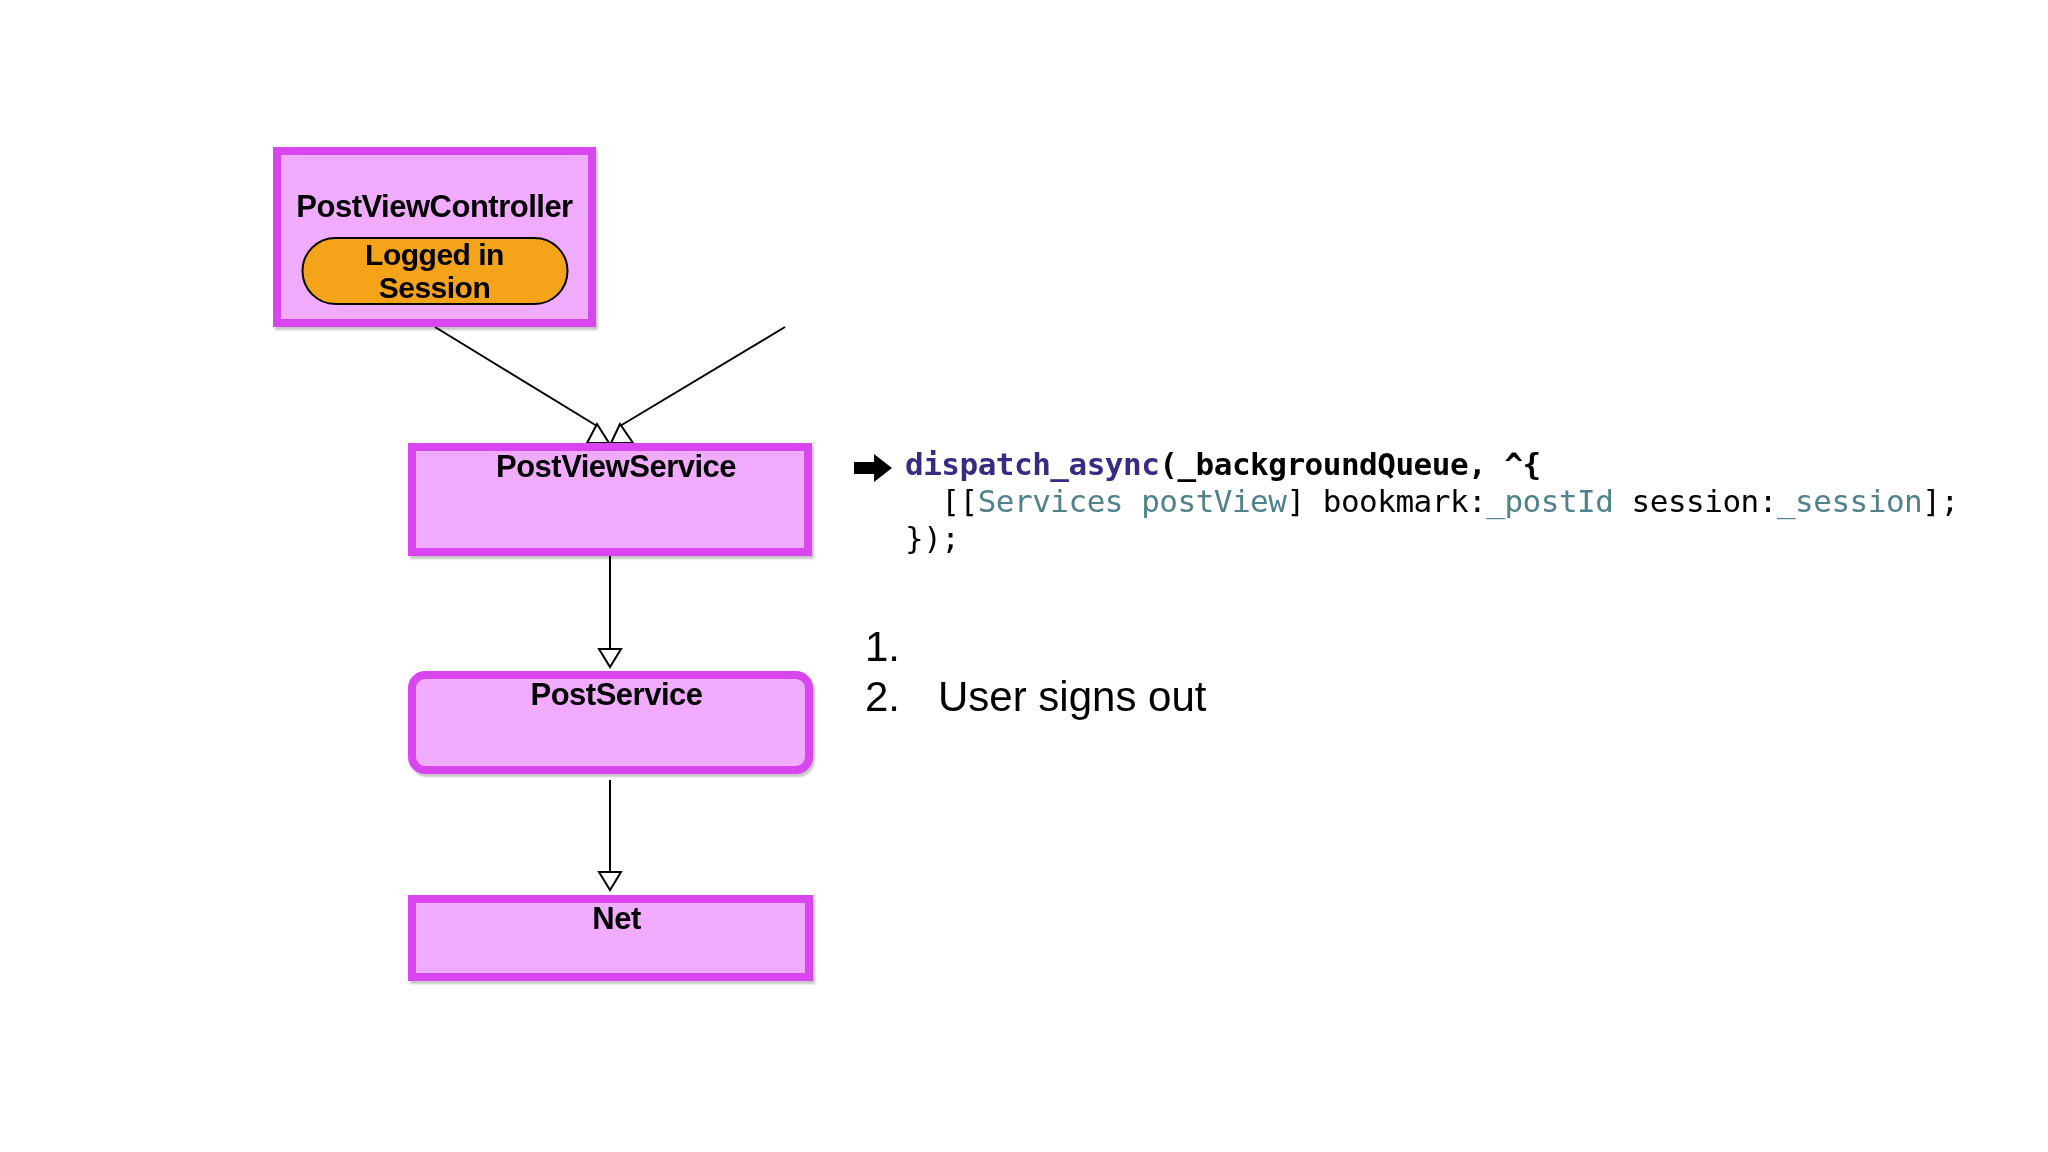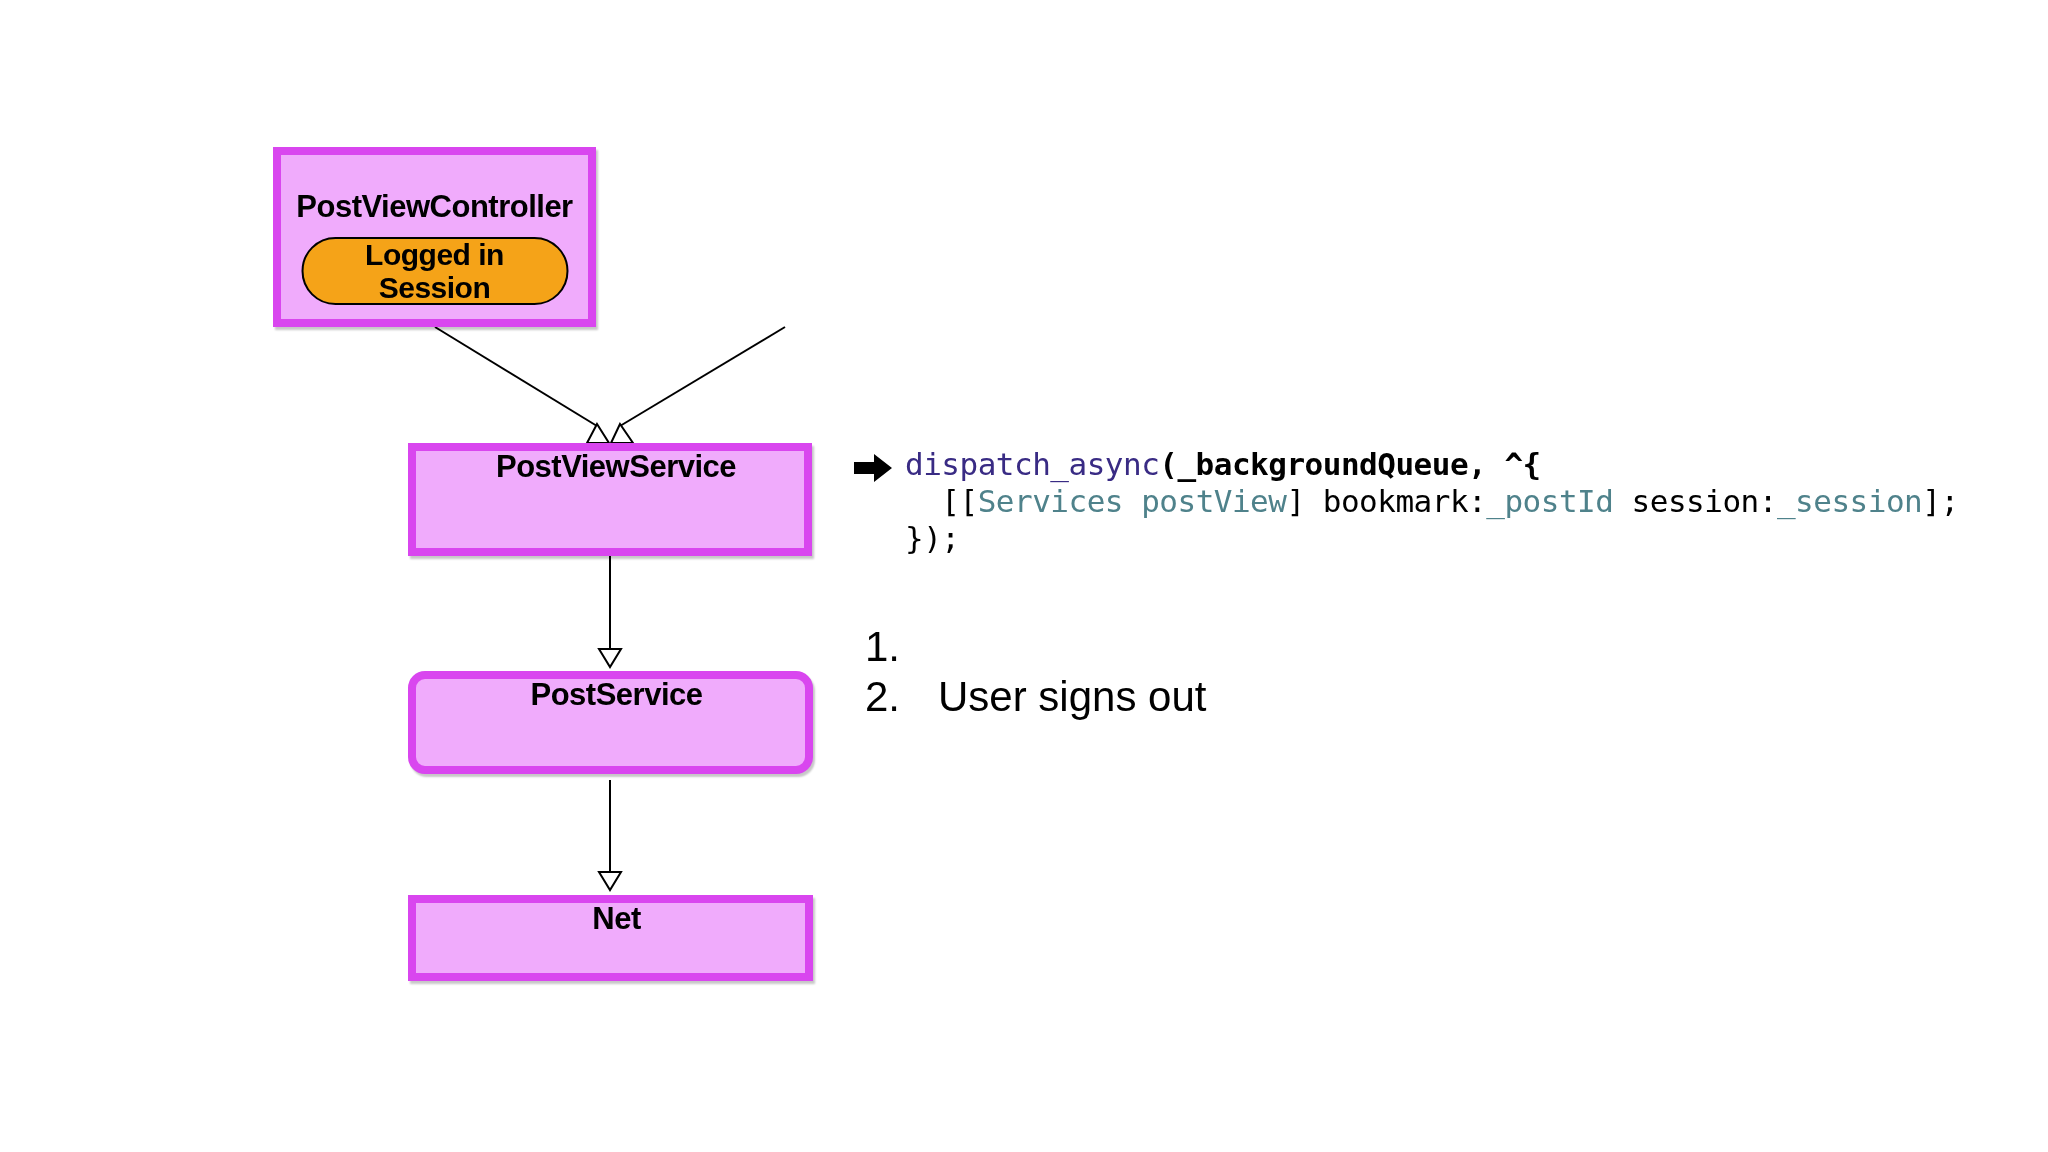--- a/index.html
+++ b/index.html
@@ -31,21 +31,21 @@
     padding:0 26px;
     margin-top:8px;
   }
 
   #code{
     position:absolute;left:905px;top:446px;margin:0;
     font-family:"DejaVu Sans Mono",monospace;font-size:31px;line-height:37px;
     white-space:pre;color:#000;letter-spacing:-0.5px;
   }
   .code-line1{font-weight:bold;}
-  .tok-kw{color:var(--purple,#392B84);font-weight:normal;}
+  .tok-kw{color:var(--purple,#392B84);font-weight:bold;}
   .tok-type{color:var(--teal,#4F828B);}
 
   #notes{position:absolute;left:865px;top:622px;font-size:42px;line-height:50px;font-weight:300;}
   .note-row{display:flex;}
   .note-num{width:73px;flex:0 0 73px;}
 </style>
 </head>
 <body>
 
 <div id="canvas">

